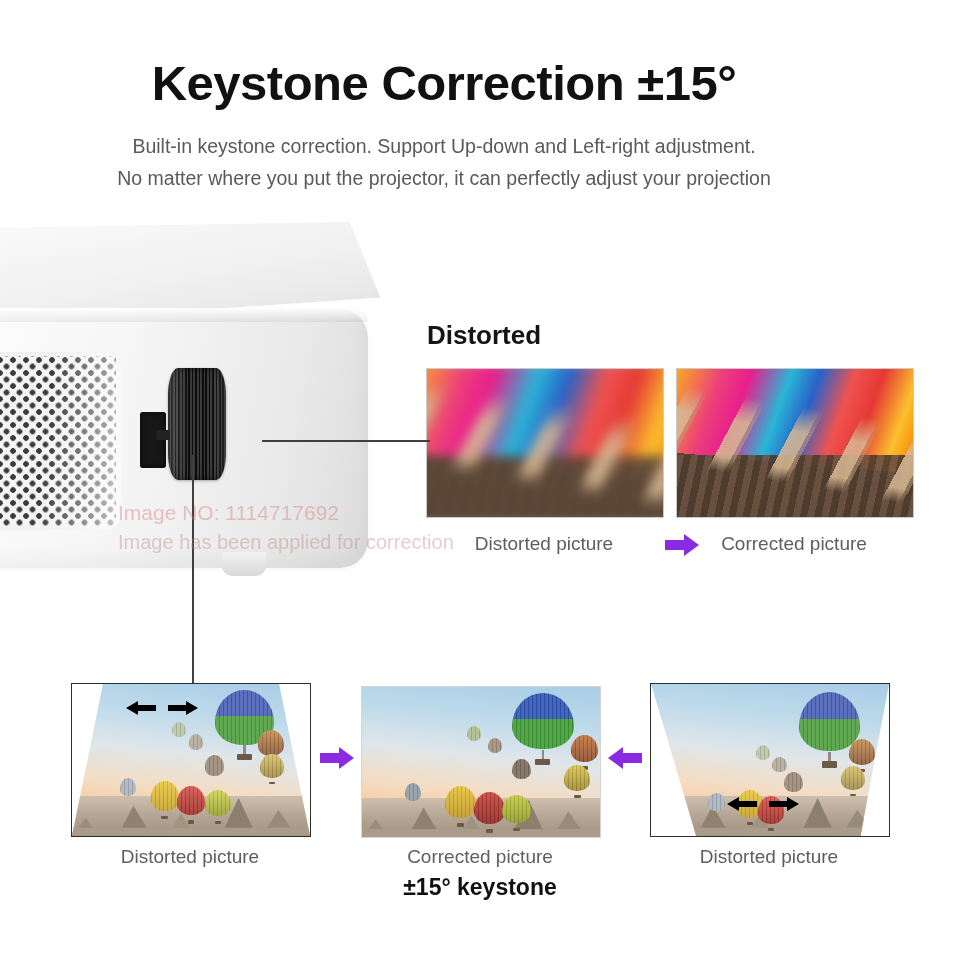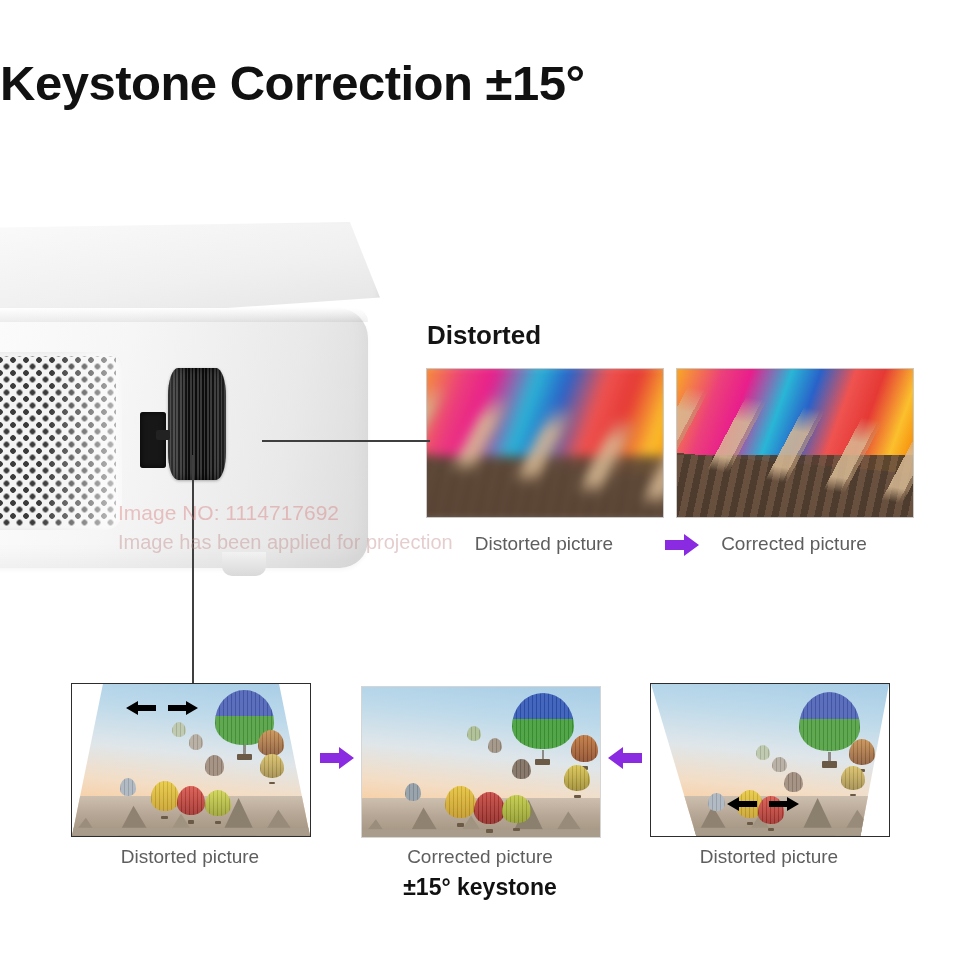--- a/index.html
+++ b/index.html
@@ -4,21 +4,21 @@
 <style>
   html,body{margin:0;padding:0;}
   body{
     width:960px;height:960px;background:#ffffff;overflow:hidden;
     font-family:"Liberation Sans","DejaVu Sans",sans-serif;
     position:relative;
   }
   .page{position:relative;width:960px;height:960px;overflow:hidden;background:#fff;}
 
   
-  .hdr{position:absolute;left:0;top:0;width:888px;text-align:left;}
+  .hdr{position:absolute;left:0;top:0;width:888px;text-align:center;}
   .title{
     font-size:49px;font-weight:bold;color:#111;letter-spacing:-0.5px;
     margin-top:58px;line-height:1.05;white-space:nowrap;
   }
   .sub{
     font-size:19.5px;color:#5a5a5a;line-height:1.62;margin-top:22px;font-weight:400;
   }
   .sub div{white-space:nowrap;}
 
   
@@ -184,20 +184,24 @@
     position:absolute;font-size:23px;font-weight:bold;color:#111;text-align:center;white-space:nowrap;
   }
 </style>
 </head>
 <body>
 
 <div class="page">
 
   <div class="hdr">
     <div class="title">Keystone Correction ±15°</div>
+    <div class="sub">
+      <div>Built-in keystone correction. Support Up-down and Left-right adjustment.</div>
+      <div>No matter where you put the projector, it can perfectly adjust your projection</div>
+    </div>
   </div>
 
   <div class="proj-wrap">
     <div class="proj-top"></div>
     <div class="proj-body"></div>
     <div class="proj-edge"></div>
     <div class="vent">
       <div class="vent-holes"></div>
       <div class="vent-fade"></div>
     </div>
@@ -205,21 +209,21 @@
     <div class="dial">
       <div class="dial-sheen"></div>
     </div>
     <div class="slider"></div>
     <div class="slider-nub"></div>
     <div class="foot"></div>
   </div>
 
   <div class="wm">
     <div class="w1">Image NO: 1114717692</div>
-    <div class="w3">Image has been applied for projection</div>
+    <div class="w3">Image has been applied for correction</div>
   </div>
 
   <div class="conn conn-h"></div>
   <div class="conn conn-v"></div>
 
   <div class="focusing-label">Distorted</div>
 
   <div class="pic blur-img" style="left:426px;top:368px;width:236px;height:148px;">
     <div class="pencils"></div>
   </div>

